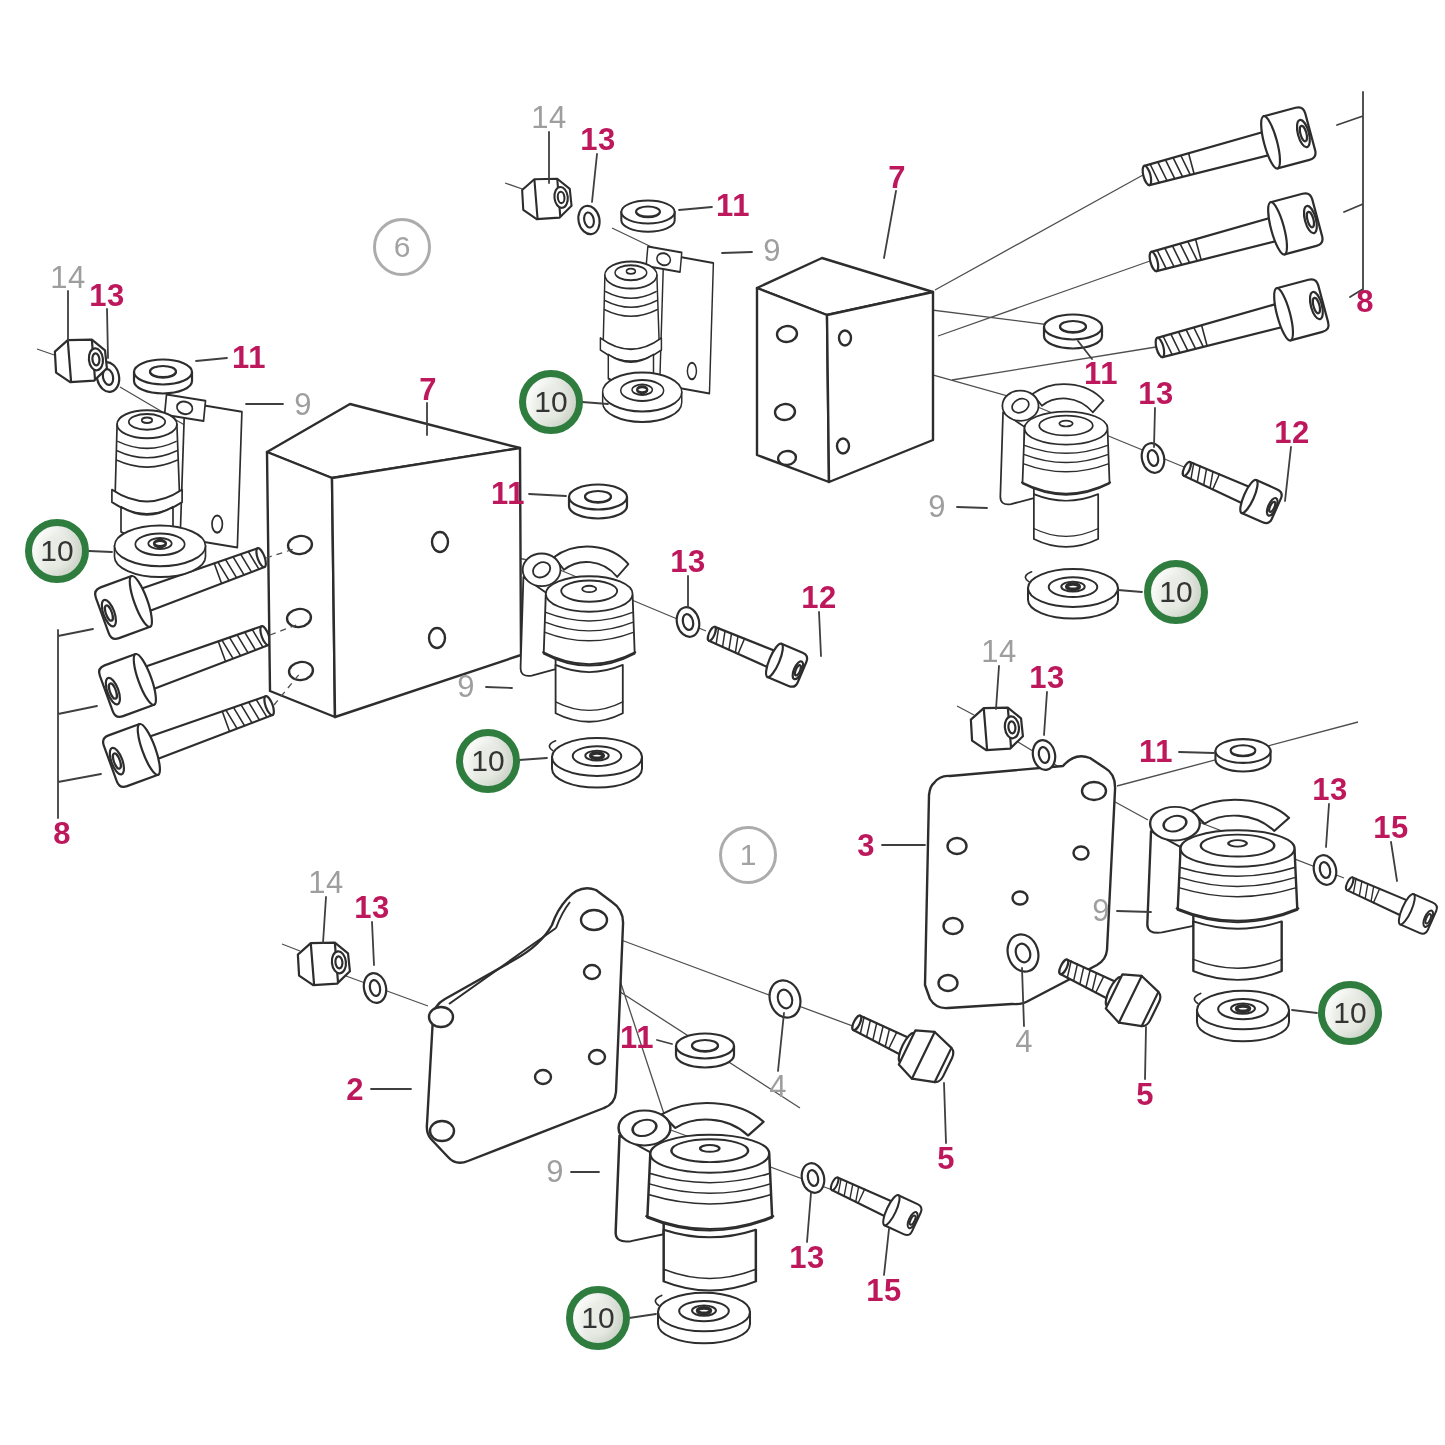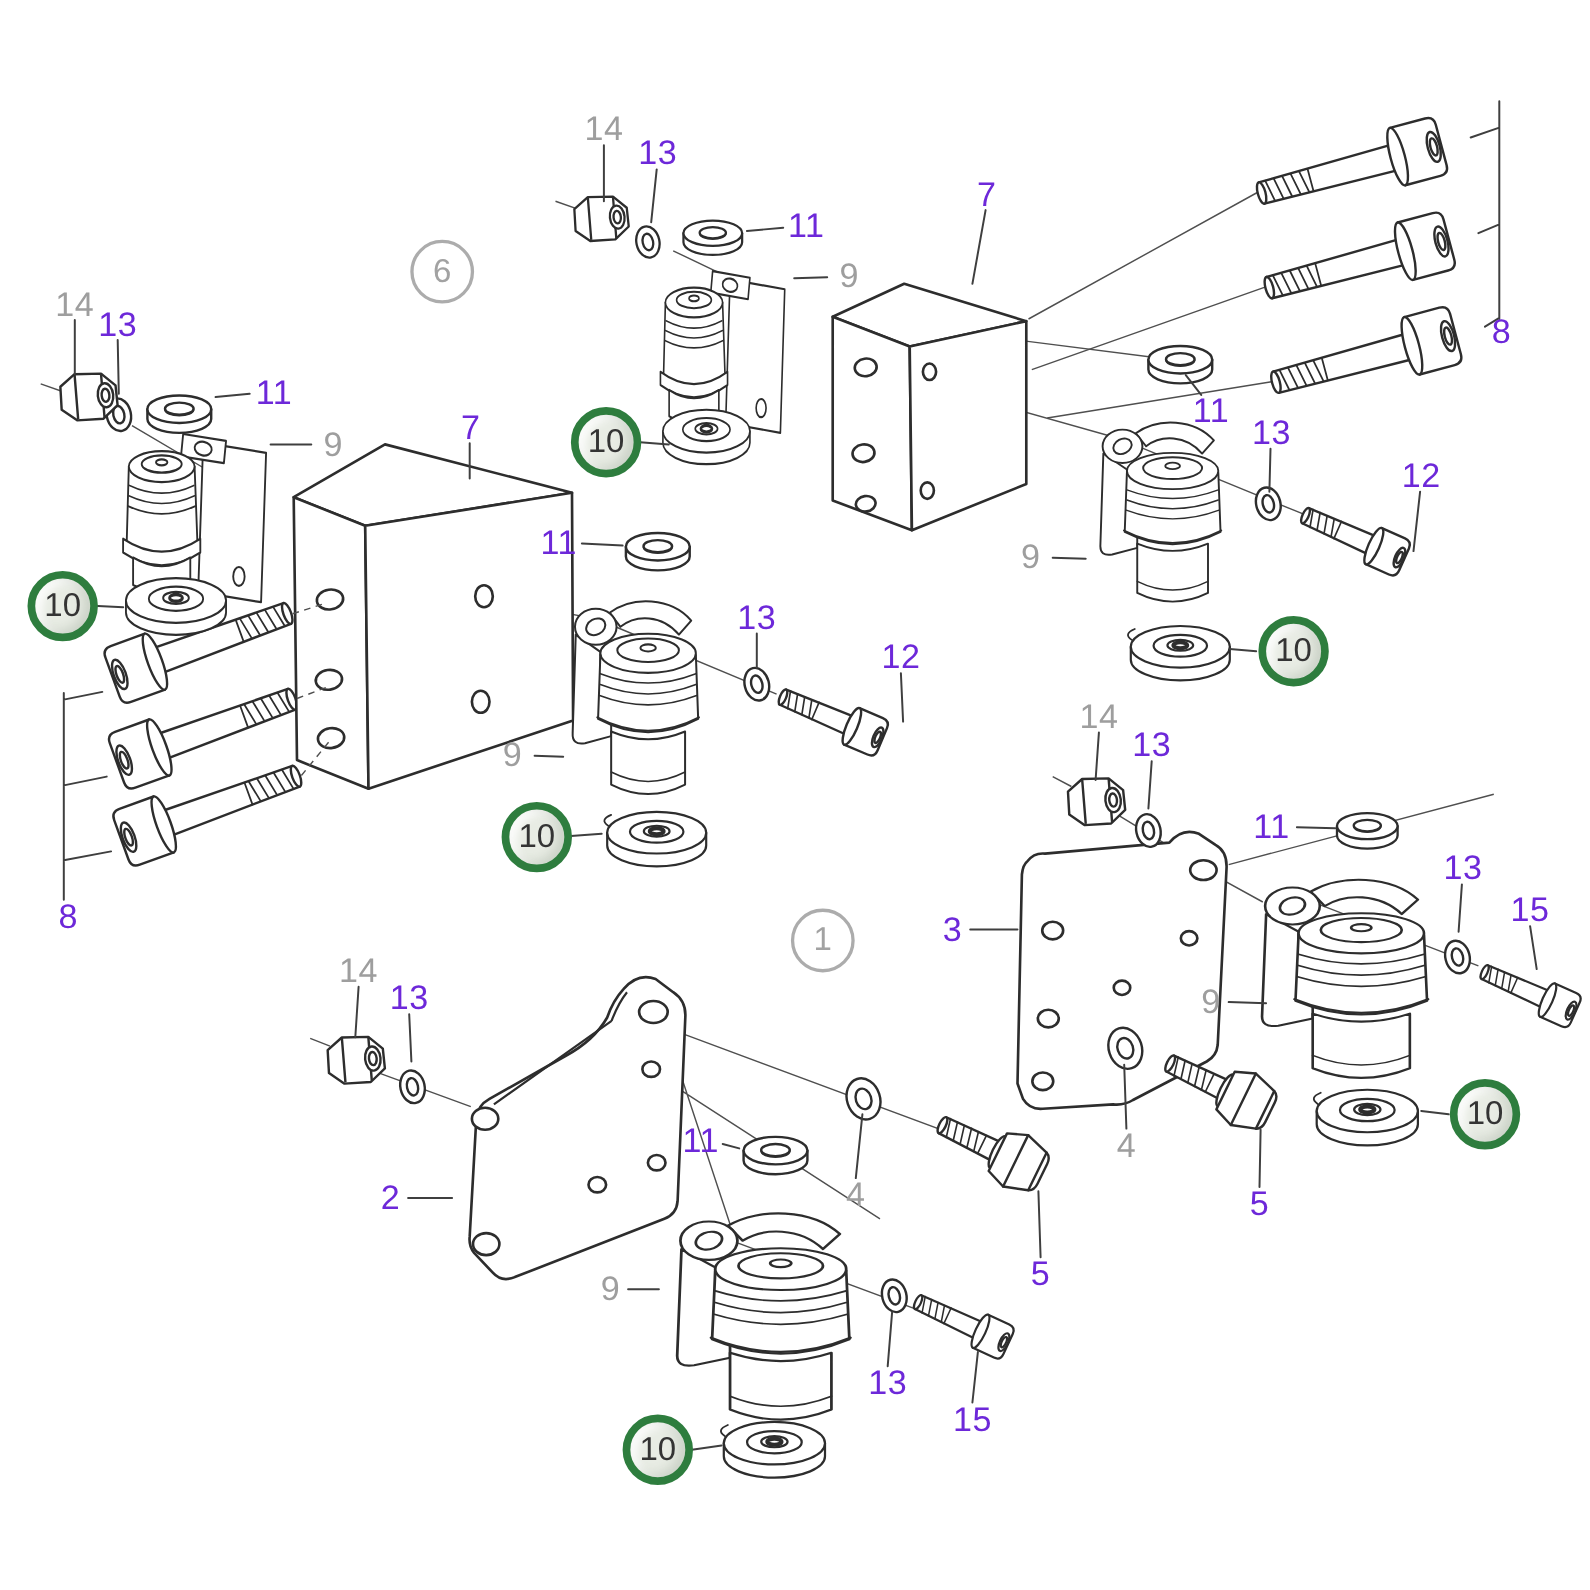--- a/index.html
+++ b/index.html
@@ -6,21 +6,21 @@
   .stage{
     position:relative;width:1445px;height:1445px;background:#fff;overflow:hidden;
     font-family:"Liberation Sans","DejaVu Sans",sans-serif;
   }
   .stage svg{position:absolute;left:0;top:0;}
   #label-layer{position:absolute;left:0;top:0;width:100%;height:100%;}
   .callout{
     position:absolute;transform:translate(-50%,-50%);
     font-size:31px;line-height:1;white-space:nowrap;letter-spacing:.5px;
   }
-  .callout.dark{color:#6d28d9;}
+  .callout.dark{color:#be185d;font-weight:bold;}
   .callout.gray{color:#9e9e9e;}
   .part-badge{
     position:absolute;transform:translate(-50%,-50%);
     width:50px;height:50px;border:7px solid var(--green,#2e7d3e);border-radius:50%;
     background:var(--badge-fill,#e8ece4);
     display:flex;align-items:center;justify-content:center;
     font-size:30px;color:#343434;
     box-shadow:inset -6px -2px 10px rgba(120,135,115,.25), inset 6px 4px 8px rgba(255,255,255,.9);
   }
   .group-badge{

